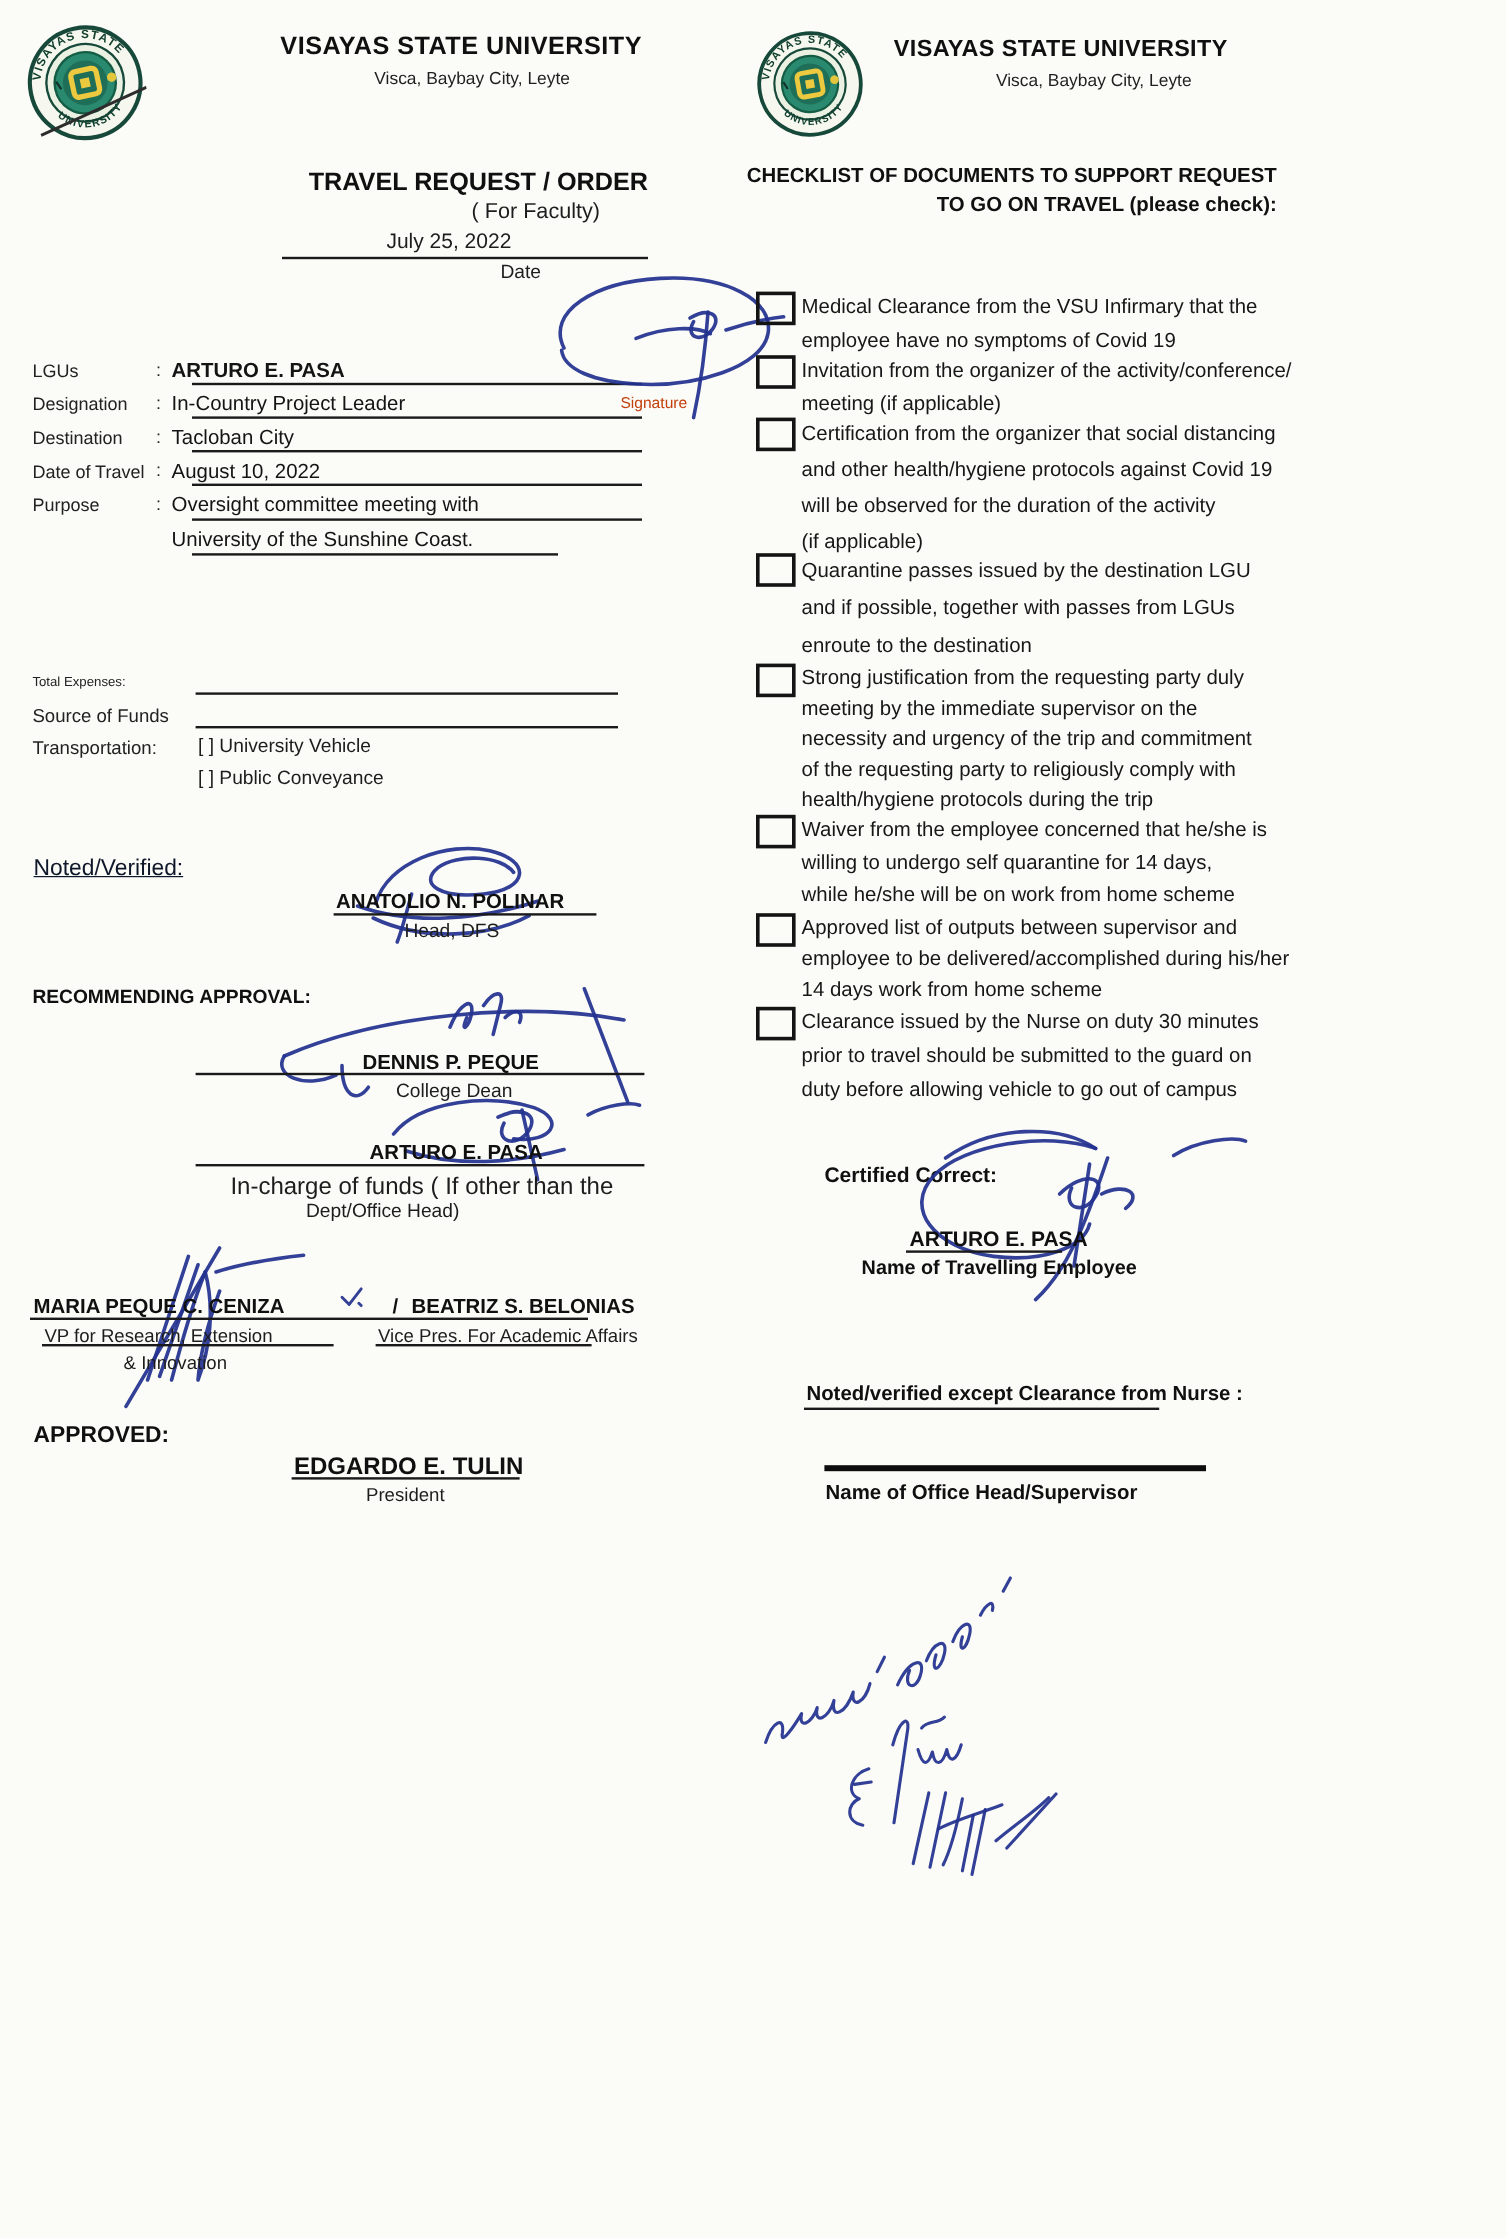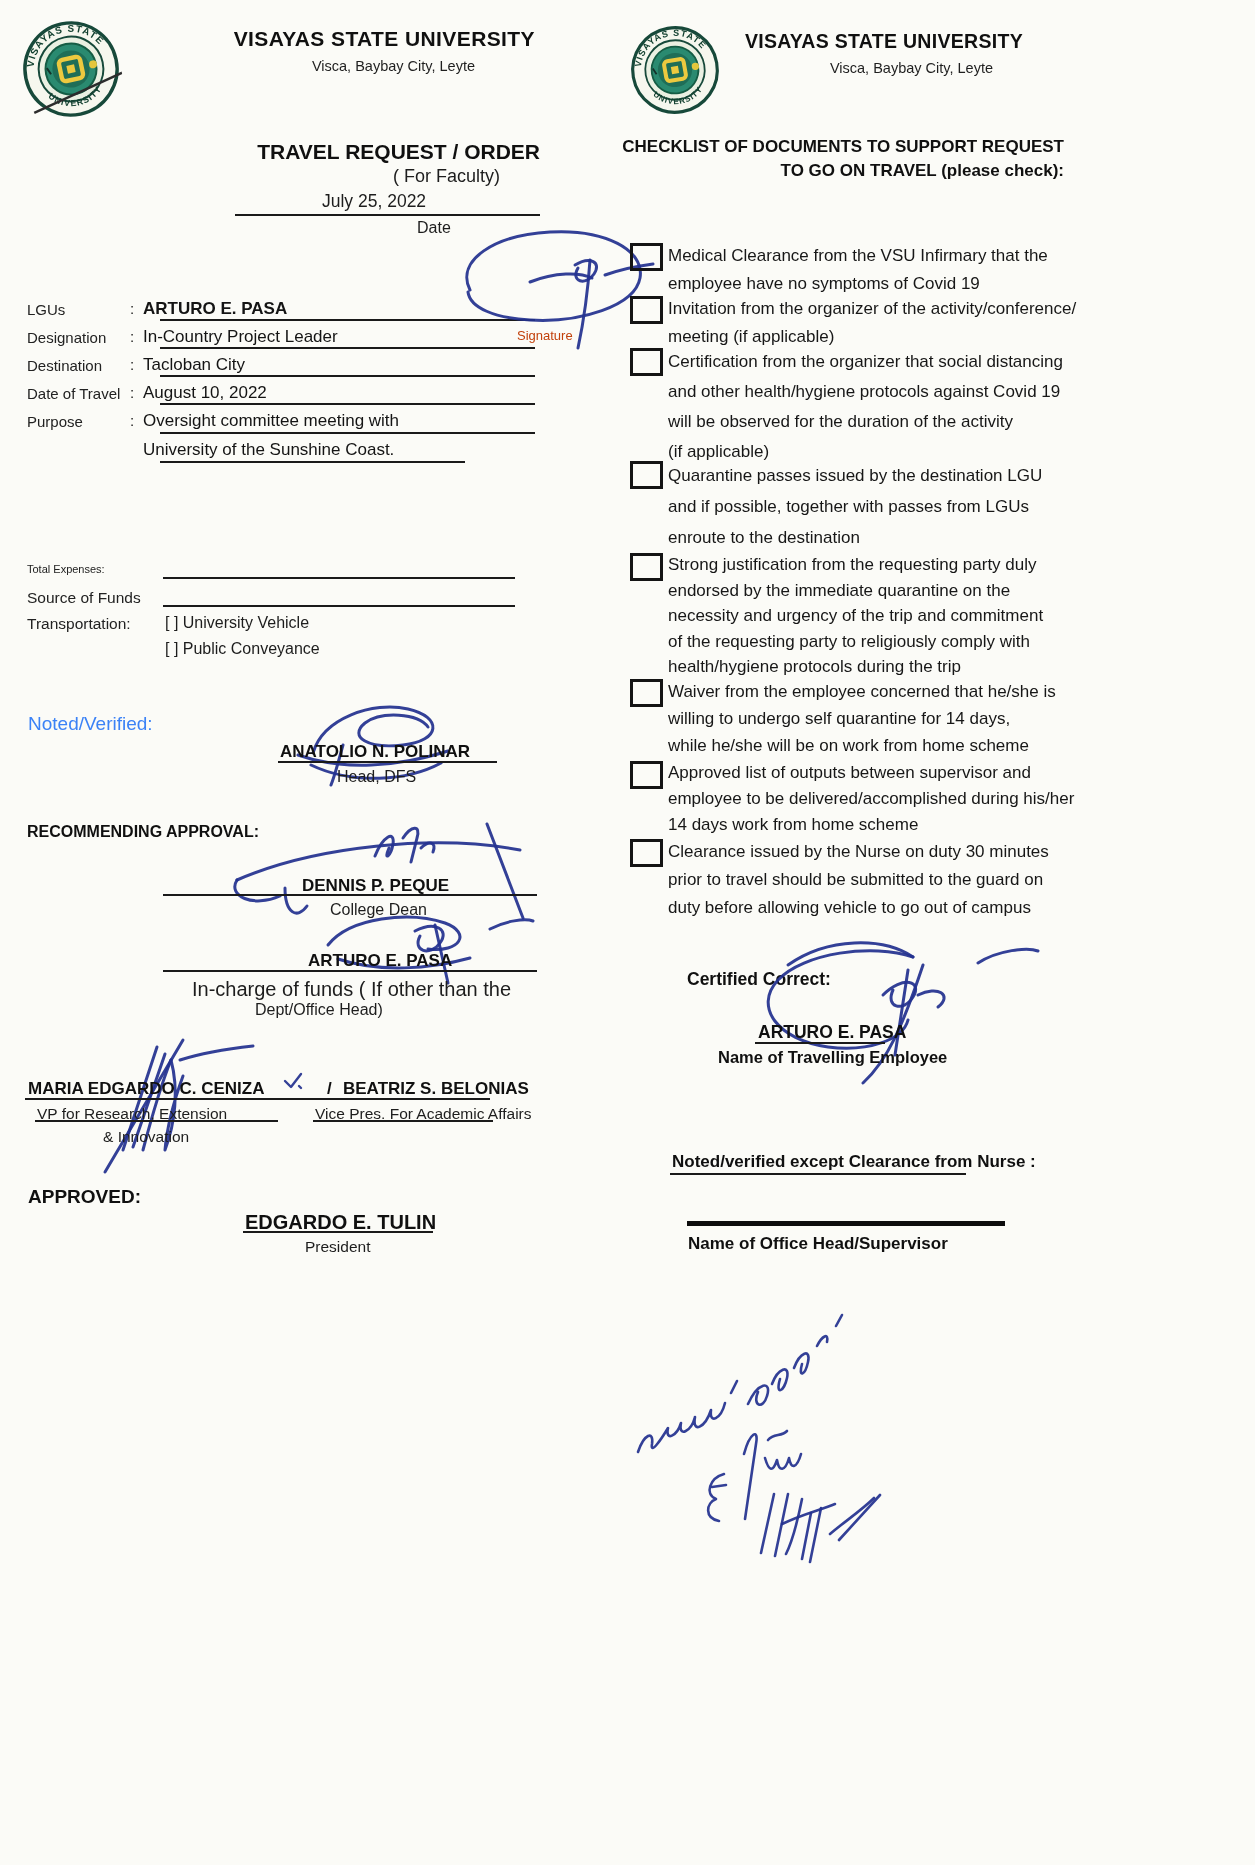--- a/index.html
+++ b/index.html
@@ -100,21 +100,21 @@
   <div class="abs" style="left:517px;top:328px;font-size:13px;color:#c2410c;">Signature</div>
 
   <div class="abs flabel" style="left:27px;top:563px;font-size:11px;">Total Expenses:</div>
   <div class="uline" style="left:163px;top:577px;width:352px;"></div>
   <div class="abs flabel" style="left:27px;top:589px;font-size:15.5px;">Source of Funds</div>
   <div class="uline" style="left:163px;top:605px;width:352px;"></div>
   <div class="abs flabel" style="left:27px;top:615px;font-size:15.5px;">Transportation:</div>
   <div class="abs" style="left:165px;top:614px;font-size:16px;">[ ] University Vehicle</div>
   <div class="abs" style="left:165px;top:640px;font-size:16px;">[ ] Public Conveyance</div>
 
-  <div class="abs" style="left:28px;top:713px;font-size:19px;color:#3b82f6;">Noted/Verified:</div>
+  <div class="abs" style="left:28px;top:713px;font-size:19px;color:#0f172a;text-decoration:underline;">Noted/Verified:</div>
   <svg class="abs" style="left:283px;top:693px;width:175px;height:100px;" viewBox="0 0 175 100">
     <path class="ink" stroke-width="3" d="M30 60 C40 25 90 8 125 16 C160 24 158 48 120 52 C85 56 65 44 82 30 C98 18 135 20 145 34"></path>
     <path class="ink" stroke-width="3" d="M15 62 C60 78 115 74 165 58"></path>
     <path class="ink" stroke-width="3" d="M28 72 C70 92 125 88 158 70"></path>
     <path class="ink" stroke-width="3" d="M60 52 C55 70 52 82 48 92"></path>
   </svg>
   <div class="abs b" style="left:280px;top:742px;font-size:17px;">ANATOLIO N. POLINAR</div>
   <div class="uline" style="left:278px;top:761px;width:219px;"></div>
   <div class="abs" style="left:337px;top:768px;font-size:16px;">Head, DFS</div>
 
@@ -145,21 +145,21 @@
   <div class="abs" style="left:255px;top:1001px;font-size:16px;">Dept/Office Head)</div>
 
   <svg class="abs" style="left:85px;top:1032px;width:175px;height:145px;" viewBox="0 0 175 145">
     <path class="ink" stroke-width="3" d="M38 118 L72 15"></path>
     <path class="ink" stroke-width="3" d="M48 115 L80 22"></path>
     <path class="ink" stroke-width="3" d="M58 118 C68 80 78 48 86 28"></path>
     <path class="ink" stroke-width="3" d="M95 28 C120 20 150 16 168 14"></path>
     <path class="ink" stroke-width="3" d="M20 140 L98 8"></path>
     <path class="ink" stroke-width="3" d="M86 28 C94 58 90 92 80 118 C82 94 90 66 98 44"></path>
   </svg>
-  <div class="abs b" style="left:28px;top:1079px;font-size:17px;">MARIA EDGARDO C. CENIZA</div>
+  <div class="abs b" style="left:28px;top:1079px;font-size:17px;">MARIA PEQUE C. CENIZA</div>
   <svg class="abs" style="left:283px;top:1072px;width:20px;height:18px;" viewBox="0 0 20 18">
     <path class="ink" stroke-width="2.4" d="M2 9 L8 15 L18 2"></path>
     <path class="ink" stroke-width="2.4" d="M16 14 l2 2"></path>
   </svg>
   <div class="abs b" style="left:327px;top:1079px;font-size:17px;">/</div>
   <div class="abs b" style="left:343px;top:1079px;font-size:17px;">BEATRIZ S. BELONIAS</div>
   <div class="uline" style="left:25px;top:1098px;width:465px;"></div>
   <div class="abs" style="left:37px;top:1105px;font-size:15.5px;">VP for Research, Extension</div>
   <div class="uline" style="left:35px;top:1120px;width:243px;height:1.5px;"></div>
   <div class="abs" style="left:315px;top:1105px;font-size:15.5px;">Vice Pres. For Academic Affairs</div>
@@ -230,21 +230,21 @@
       <div>Quarantine passes issued by the destination LGU</div>
       <div>and if possible, together with passes from LGUs</div>
       <div>enroute to the destination</div>
     </div>
   </div>
 
   <div class="chk-item lh255" style="top:552px;">
     <span class="cbox"></span>
     <div class="chk-text">
       <div>Strong justification from the requesting party duly</div>
-      <div>endorsed by the immediate quarantine on the</div>
+      <div>meeting by the immediate supervisor on the</div>
       <div>necessity and urgency of the trip and commitment</div>
       <div>of the requesting party to religiously comply with</div>
       <div>health/hygiene protocols during the trip</div>
     </div>
   </div>
 
   <div class="chk-item lh27" style="top:678px;">
     <span class="cbox"></span>
     <div class="chk-text">
       <div>Waiver from the employee concerned that he/she is</div>

